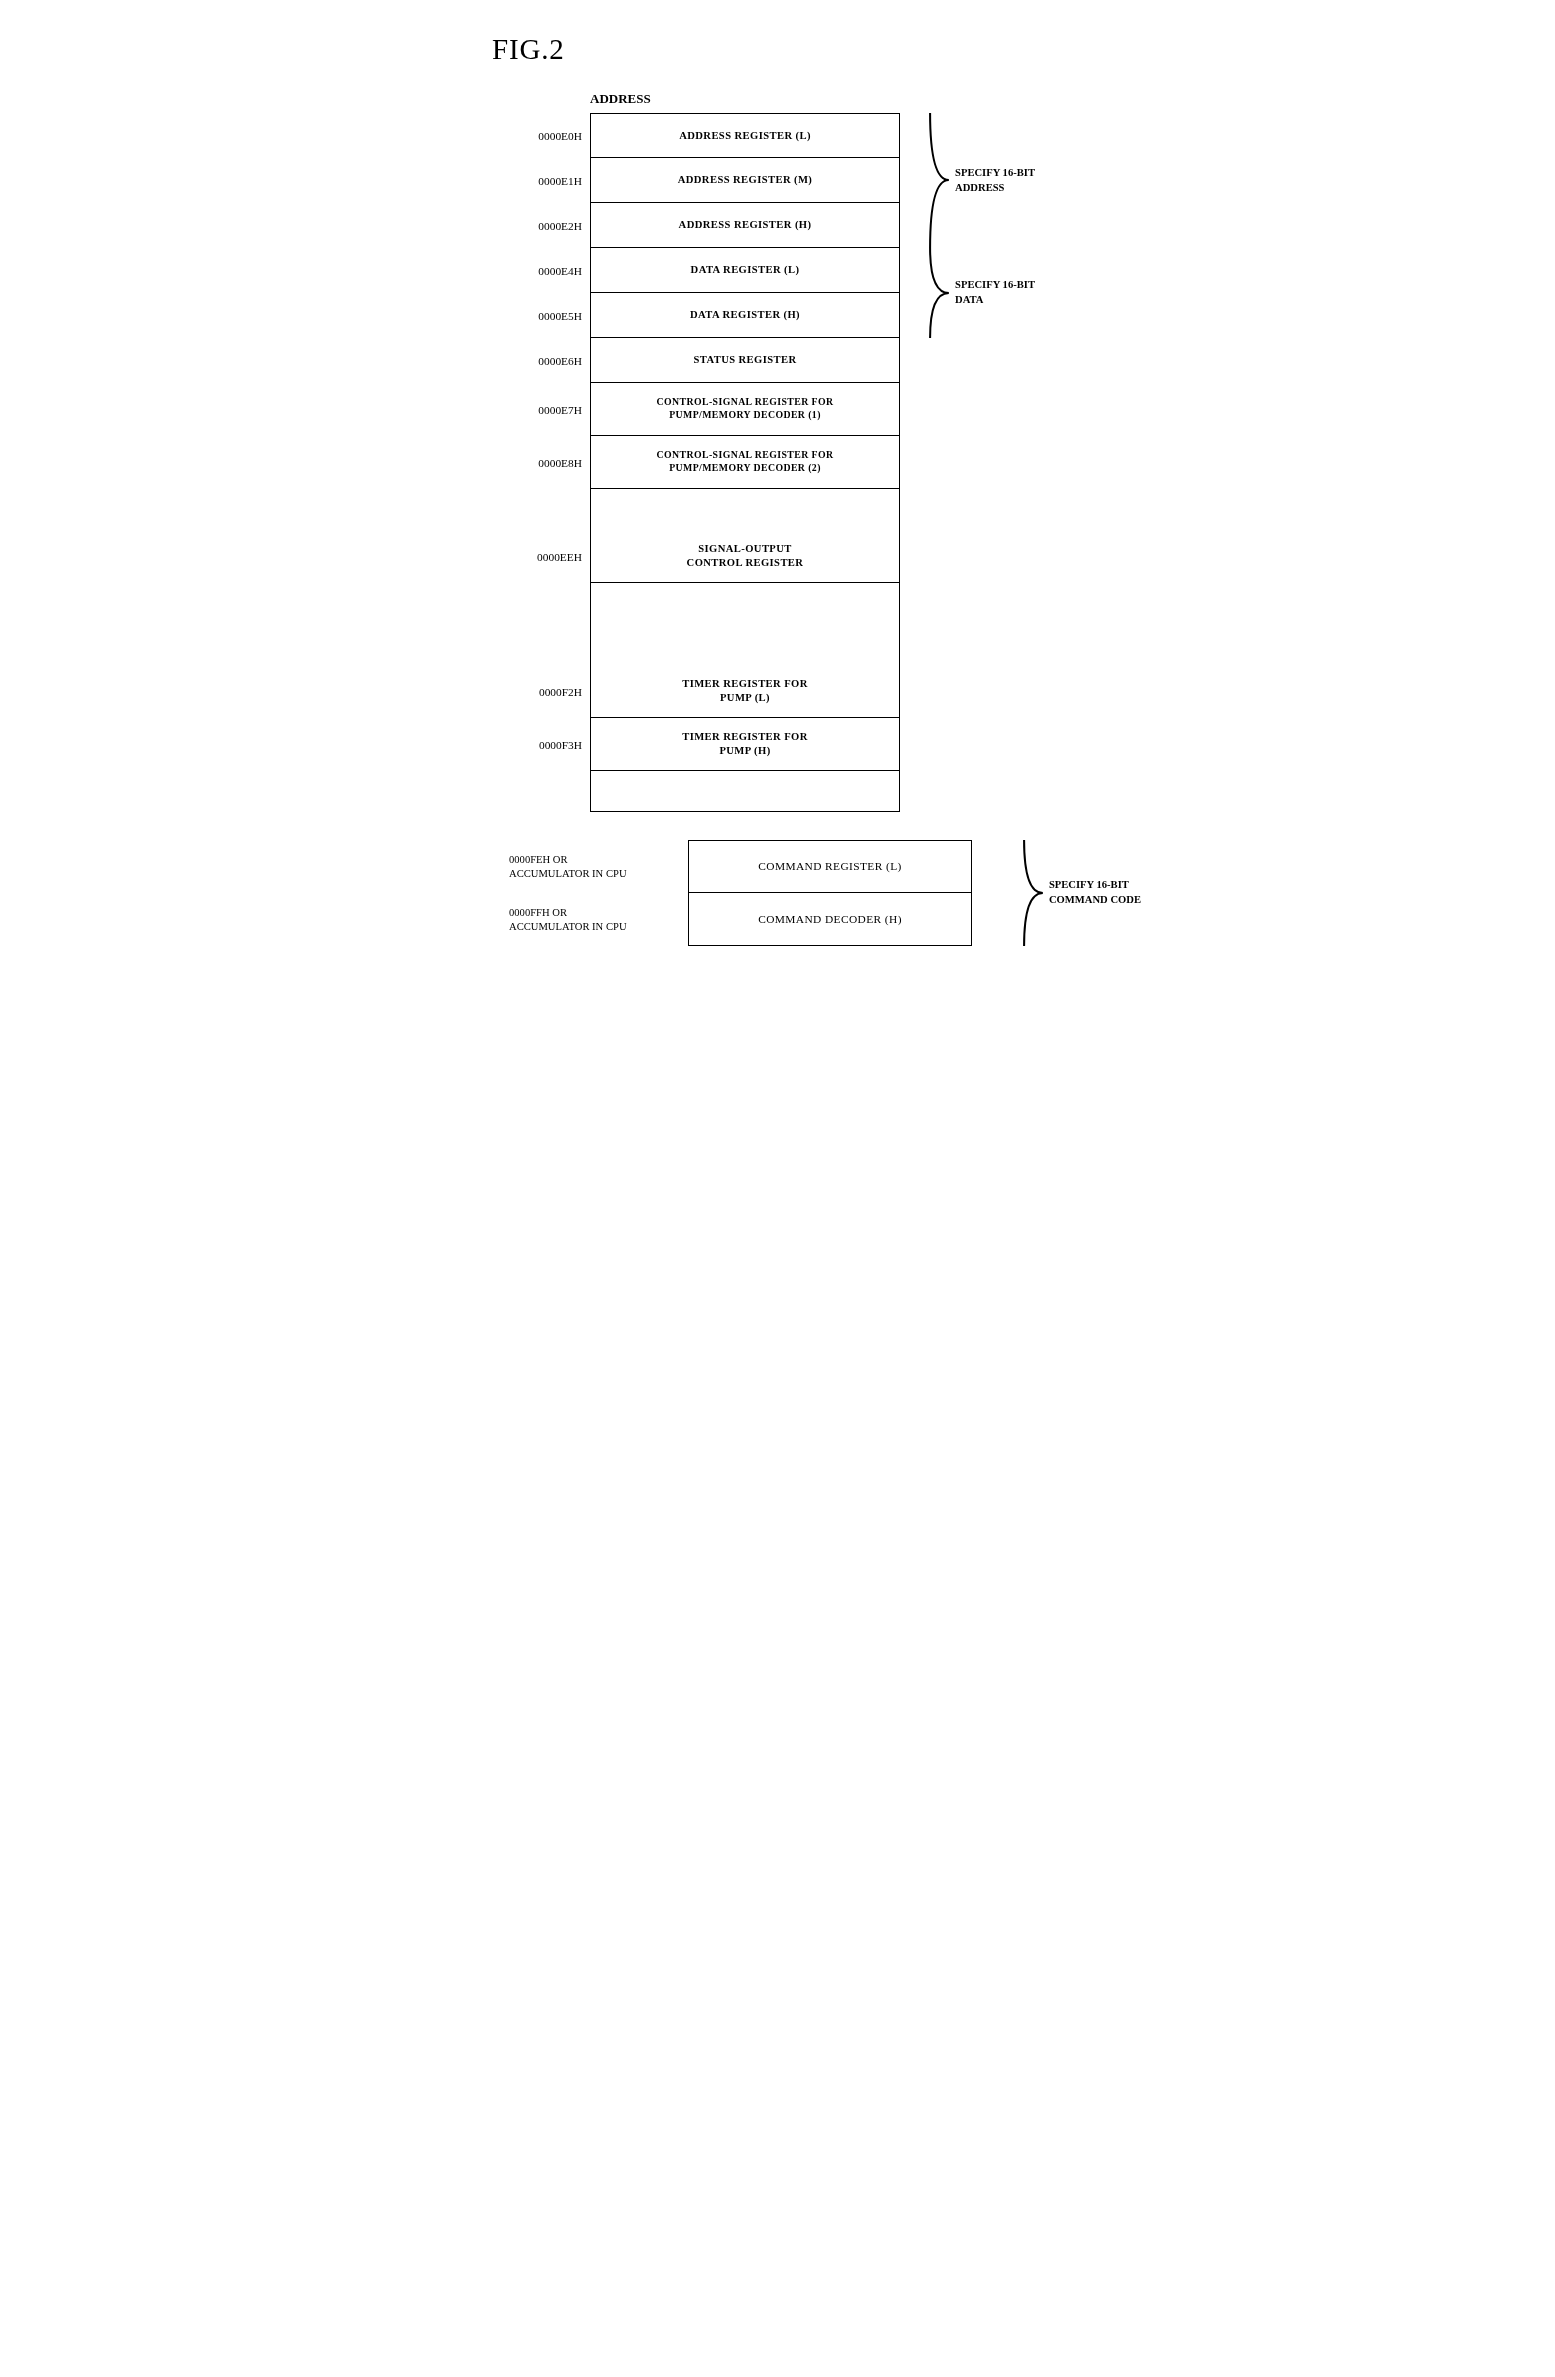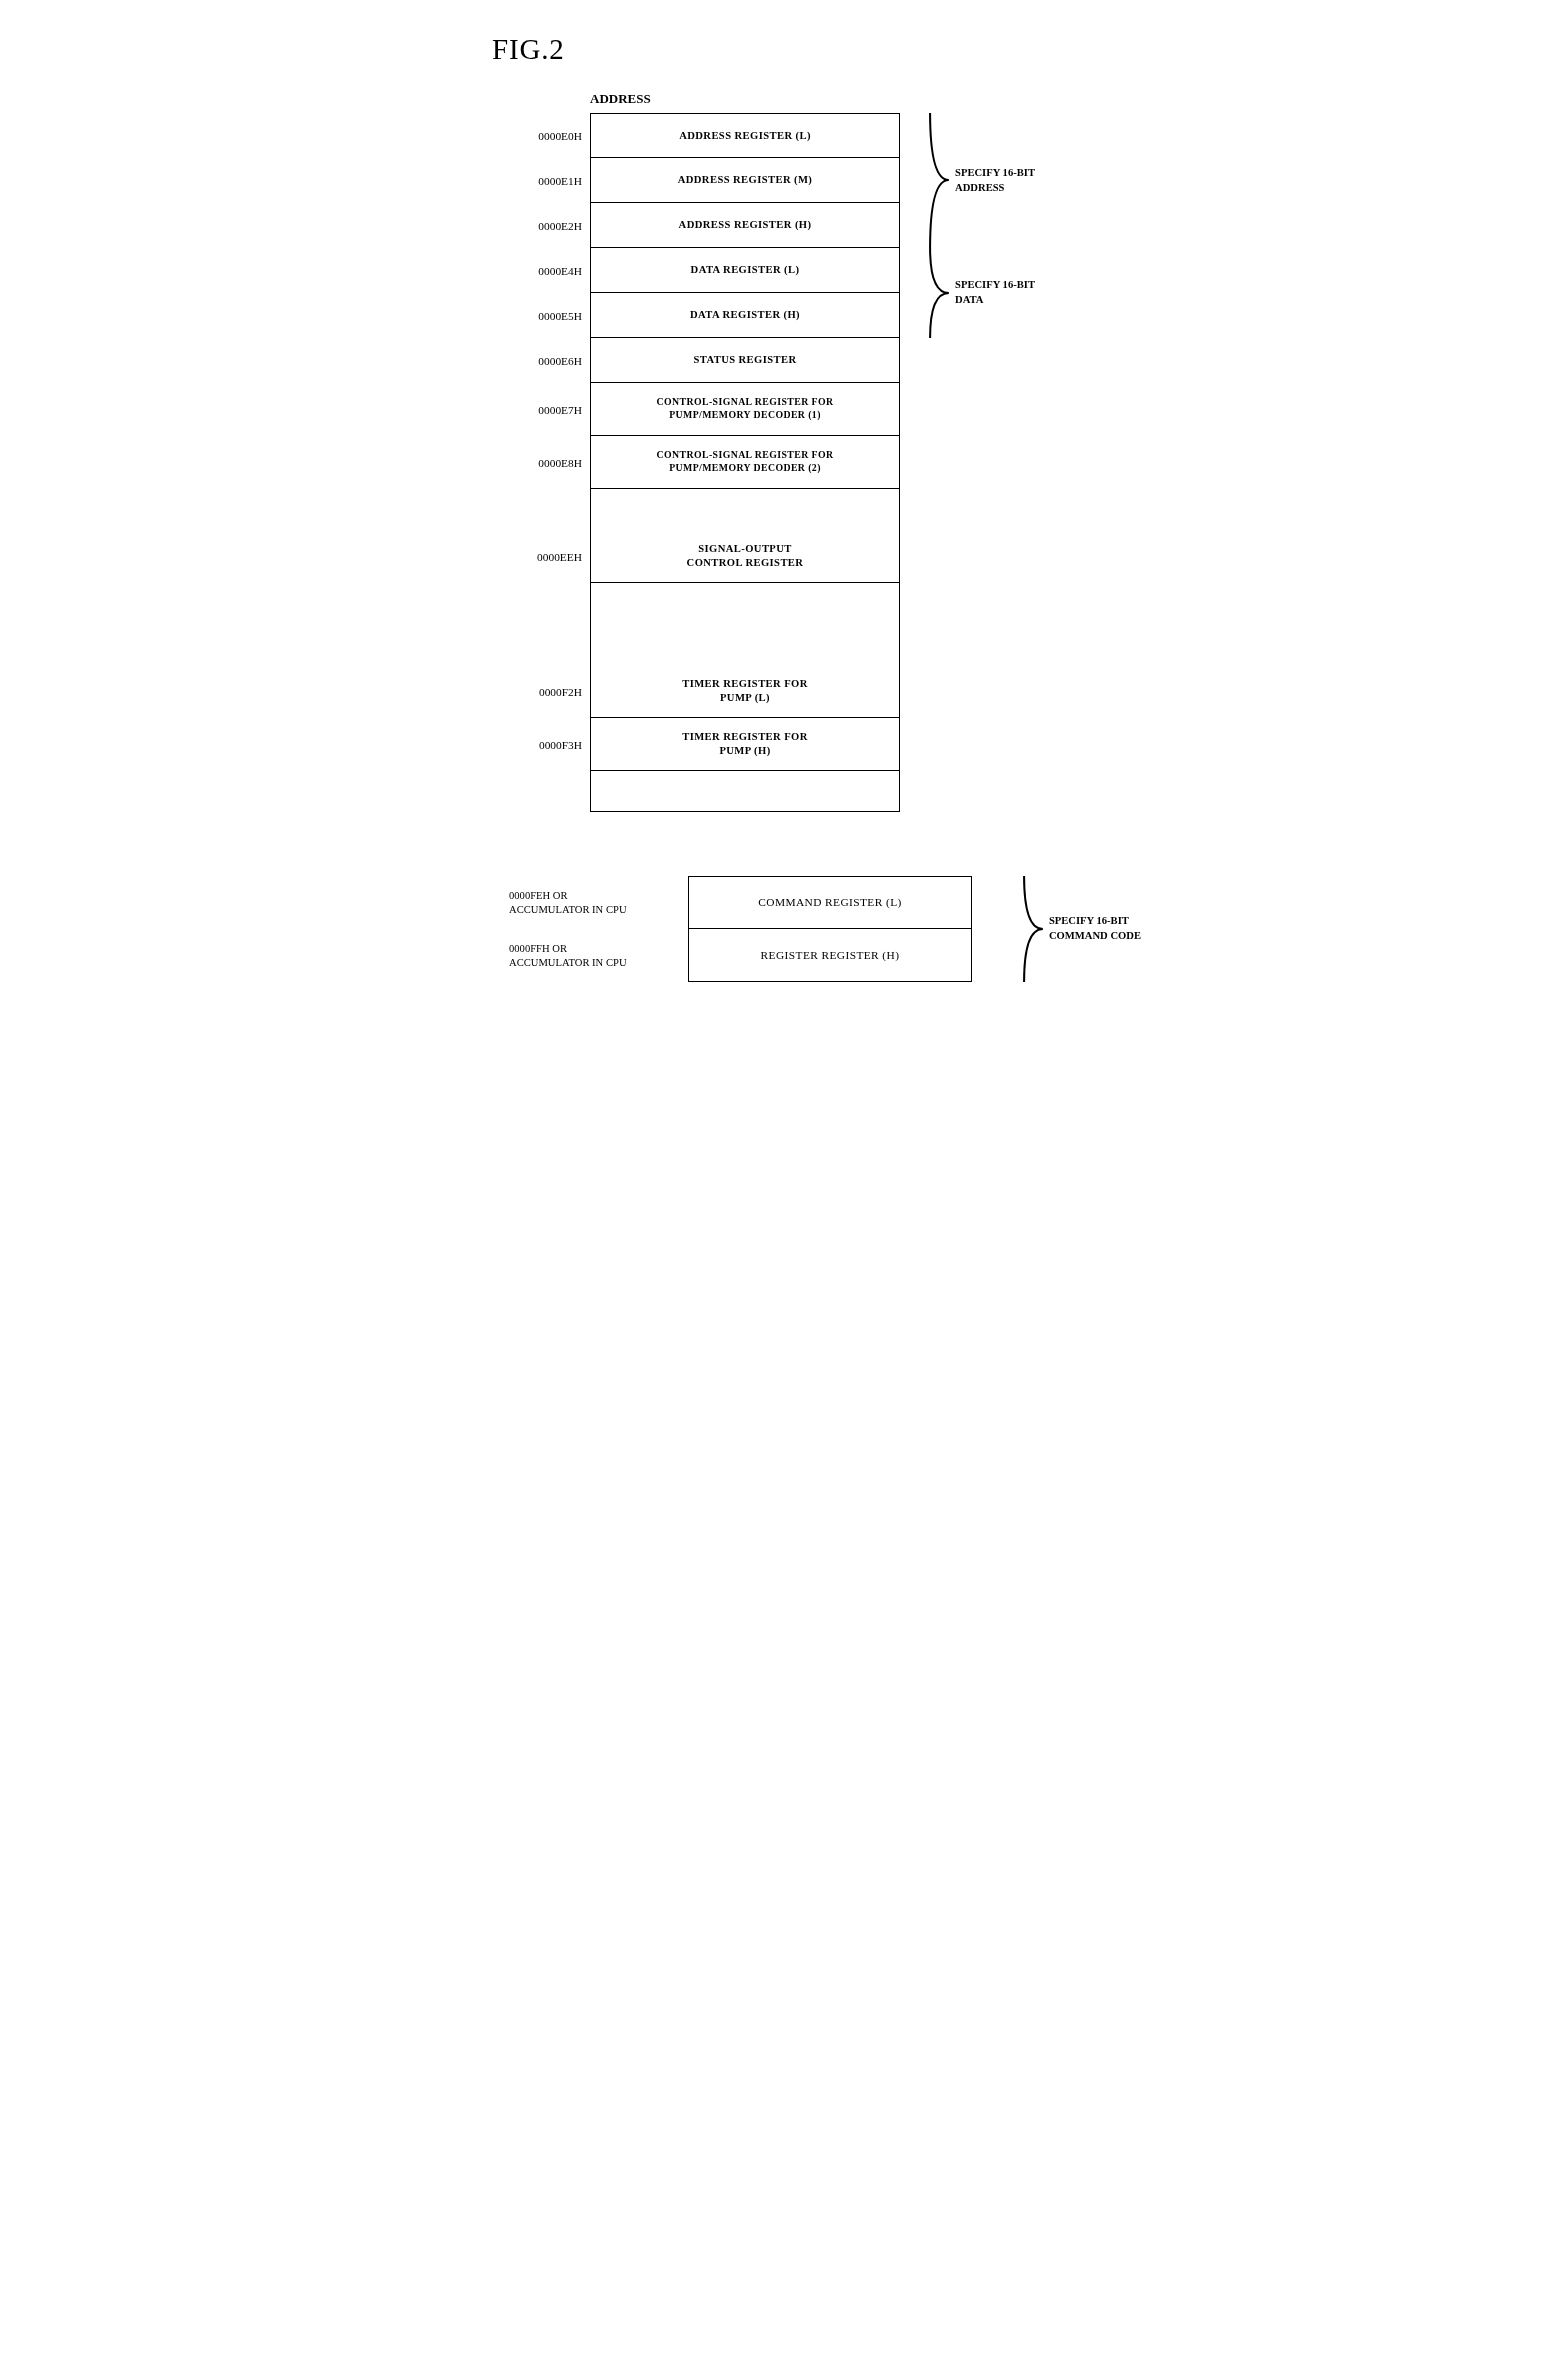--- a/index.html
+++ b/index.html
@@ -87,21 +87,21 @@
       border-left: 1.6px solid #000;
       border-right: 1.6px solid #000;
     }
 
     .register-cell.bottom-border {
       border-bottom: 1.6px solid #000;
     }
 
     
     .bottom-section {
-      margin-top: 64px;
+      margin-top: 28px;
       padding-left: 0px;
       position: relative;
     }
 
     .bottom-row-wrapper {
       display: flex;
       align-items: center;
       position: relative;
       margin-left: 98px;
     }
@@ -248,21 +248,21 @@
     <div class="bottom-section">
       <div style="position: relative; margin-left: 98px; width: 310px;">
 
         <div class="bottom-row-wrapper" style="margin-left:0;">
           <div class="bottom-addr-label">0000FEH OR<br>ACCUMULATOR IN CPU</div>
           <div class="bottom-register-cell first-row">COMMAND REGISTER (L)</div>
         </div>
 
         <div class="bottom-row-wrapper" style="margin-left:0; margin-top:0;">
           <div class="bottom-addr-label">0000FFH OR<br>ACCUMULATOR IN CPU</div>
-          <div class="bottom-register-cell">REGISTER REGISTER (H)</div>
+          <div class="bottom-register-cell">COMMAND DECODER (H)</div>
         </div>
 
         <div style="position: absolute; right: -143px; top: 0; height: 100%; display: flex; align-items: center;">
           <svg width="24.5" height="100%" viewBox="0 0 30 130" preserveAspectRatio="none">
             <path d="M5,0 Q5,65 28,65 Q5,65 5,130" fill="none" stroke="#000" stroke-width="2.5"></path>
           </svg>
           <div style="font-size:10.6px; font-weight:bold; margin-left:4.1px; line-height:1.4; white-space:nowrap;">SPECIFY 16-BIT<br>COMMAND CODE</div>
         </div>
 
       </div>

